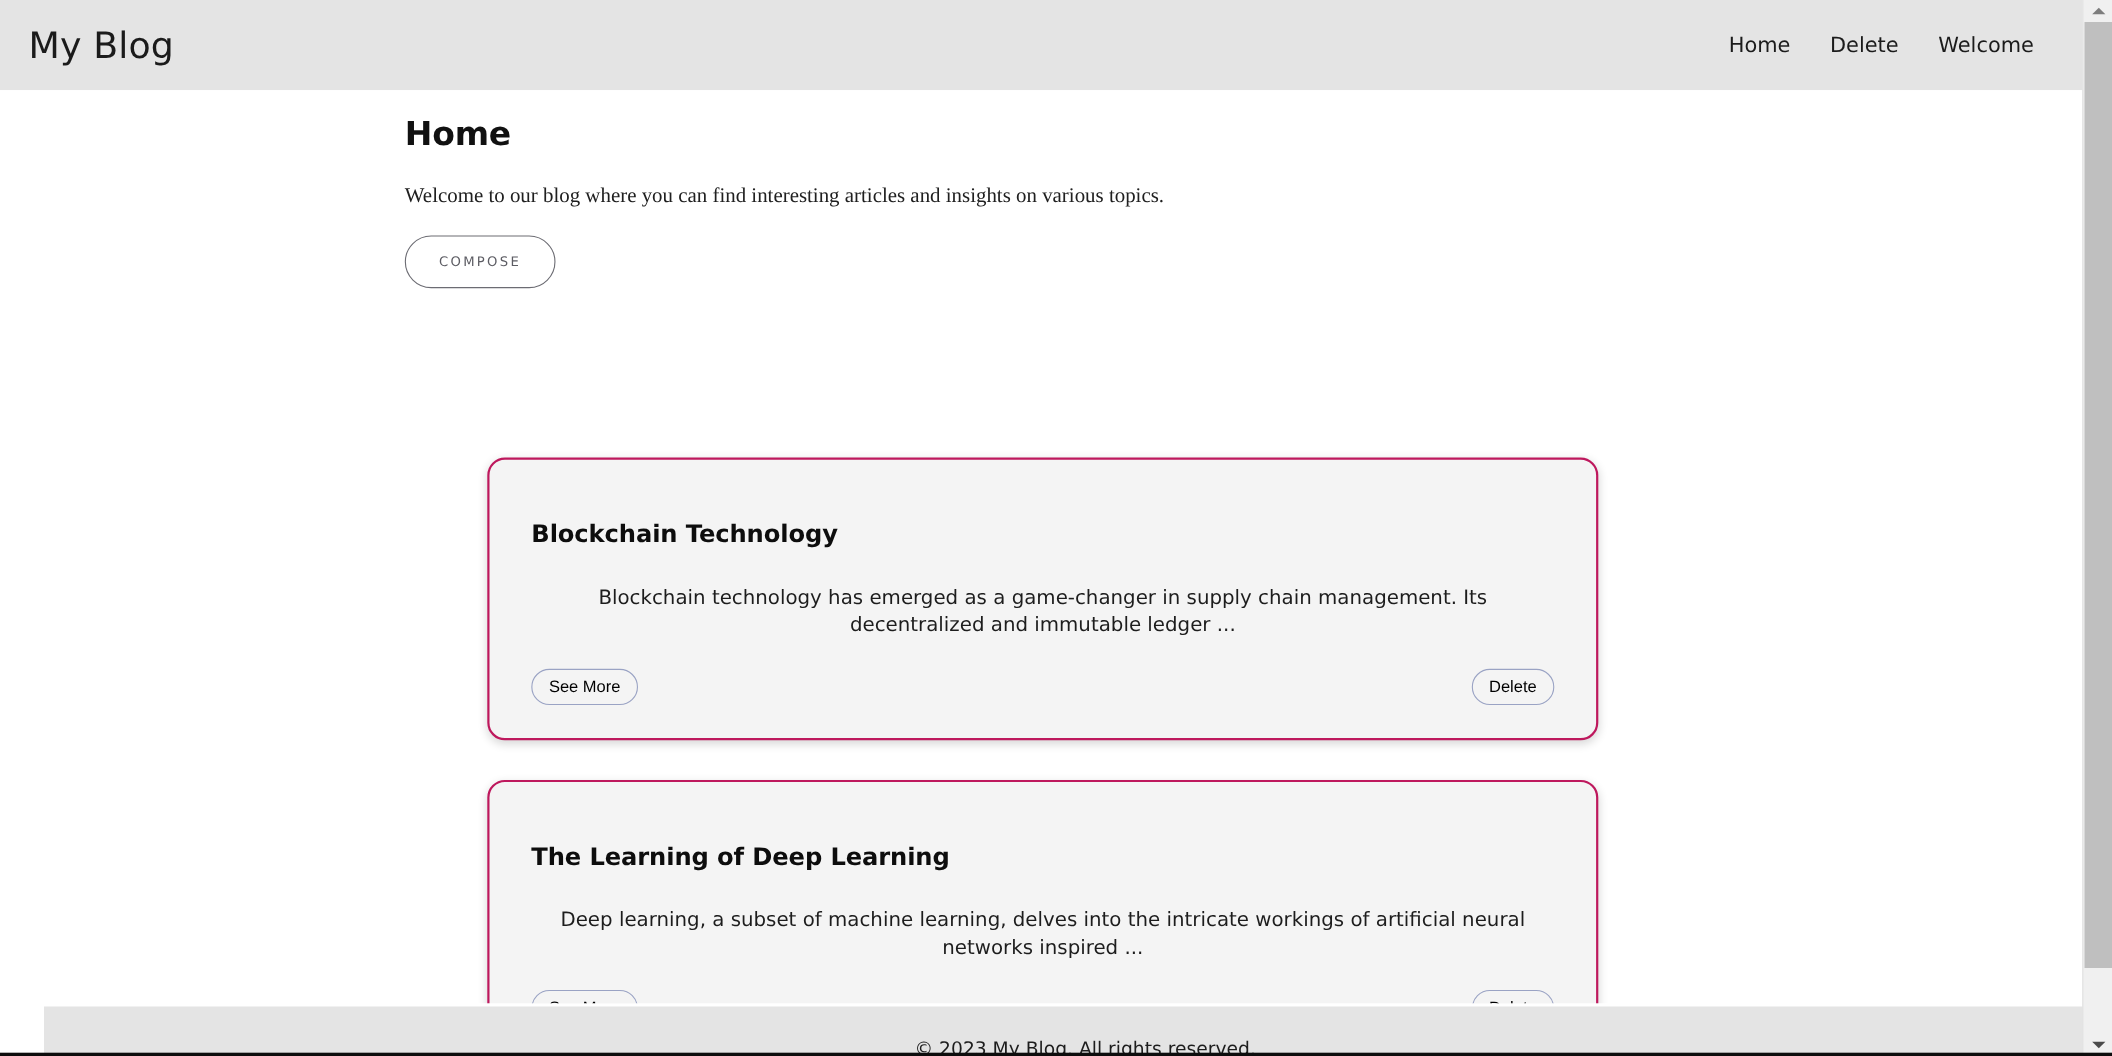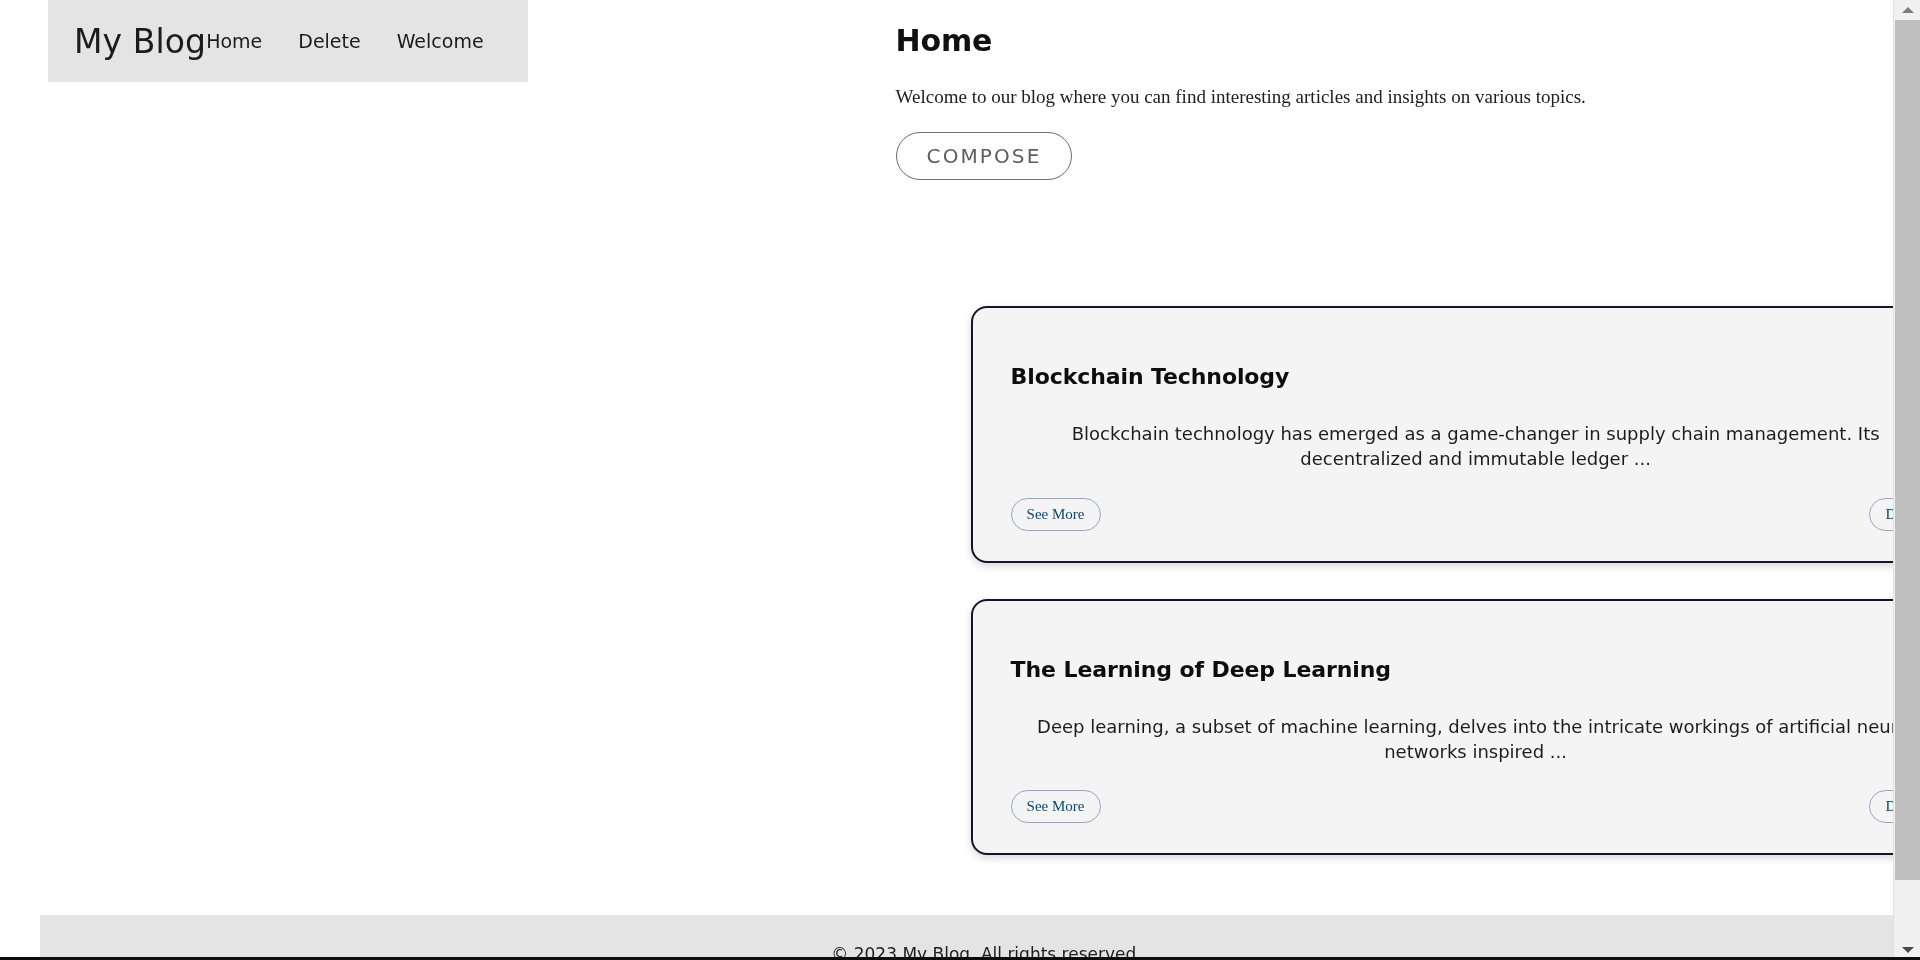--- a/index.html
+++ b/index.html
@@ -18,23 +18,22 @@
   }
 
   
   .page {
     position: absolute;
     left: 0;
     top: 0;
     width: 1893px;
     height: 912px;
     display: flex;
-    flex-direction: row;
-    background: #ffffff;
-    padding-left: 48px;
+    flex-direction: column;
+    background: #ffffff;
   }
 
   
   .site-header {
     flex: 0 0 auto;
     height: 82px;
     background: #e4e4e4;
     display: flex;
     align-items: center;
     justify-content: space-between;
@@ -92,41 +91,42 @@
   .compose-btn {
     display: inline-flex;
     align-items: center;
     justify-content: center;
     height: 48px;
     padding: 0 30px;
     border: 1.5px solid #6c6c73;
     border-radius: 26px;
     background: #ffffff;
     color: #5c5c63;
-    font-size: 20px;
+    font-size: 12px;
     letter-spacing: 2.1px;
     font-family: "DejaVu Sans", "Liberation Sans", sans-serif;
     cursor: pointer;
   }
 
   
   .posts {
     position: absolute;
     left: 443px;
     top: 306px;
     width: 1010px;
   }
   .post-card {
     position: relative;
     background: #f4f4f4;
-    border: 2px solid #0f172a;
+    border: 2px solid #be185d;
     border-radius: 16px;
     box-shadow: 0 3px 9px rgba(0,0,0,0.16);
     padding: 56px 38px 30px 38px;
     margin-bottom: 36px;
+    margin-top: 28px;
   }
   .post-title {
     font-size: 22px;
     font-weight: 700;
     color: #0d0d0d;
     margin: 0 0 32px 0;
     letter-spacing: -0.1px;
     line-height: 1.15;
   }
   .post-excerpt {
@@ -144,23 +144,23 @@
   }
   .pill-btn {
     display: inline-flex;
     align-items: center;
     justify-content: center;
     height: 33px;
     padding: 0 15px;
     border: 1px solid #9aa3c4;
     border-radius: 17px;
     background: #f4f4f4;
-    color: #0c4a6e;
+    color: #000000;
     font-size: 15px;
-    font-family: Liberation Serif, serif;
+    font-family: Liberation Sans, sans-serif;
     cursor: pointer;
   }
 
   
   .site-footer {
     position: absolute;
     left: 0;
     top: 915px;
     width: 1893px;
     height: 45px;

